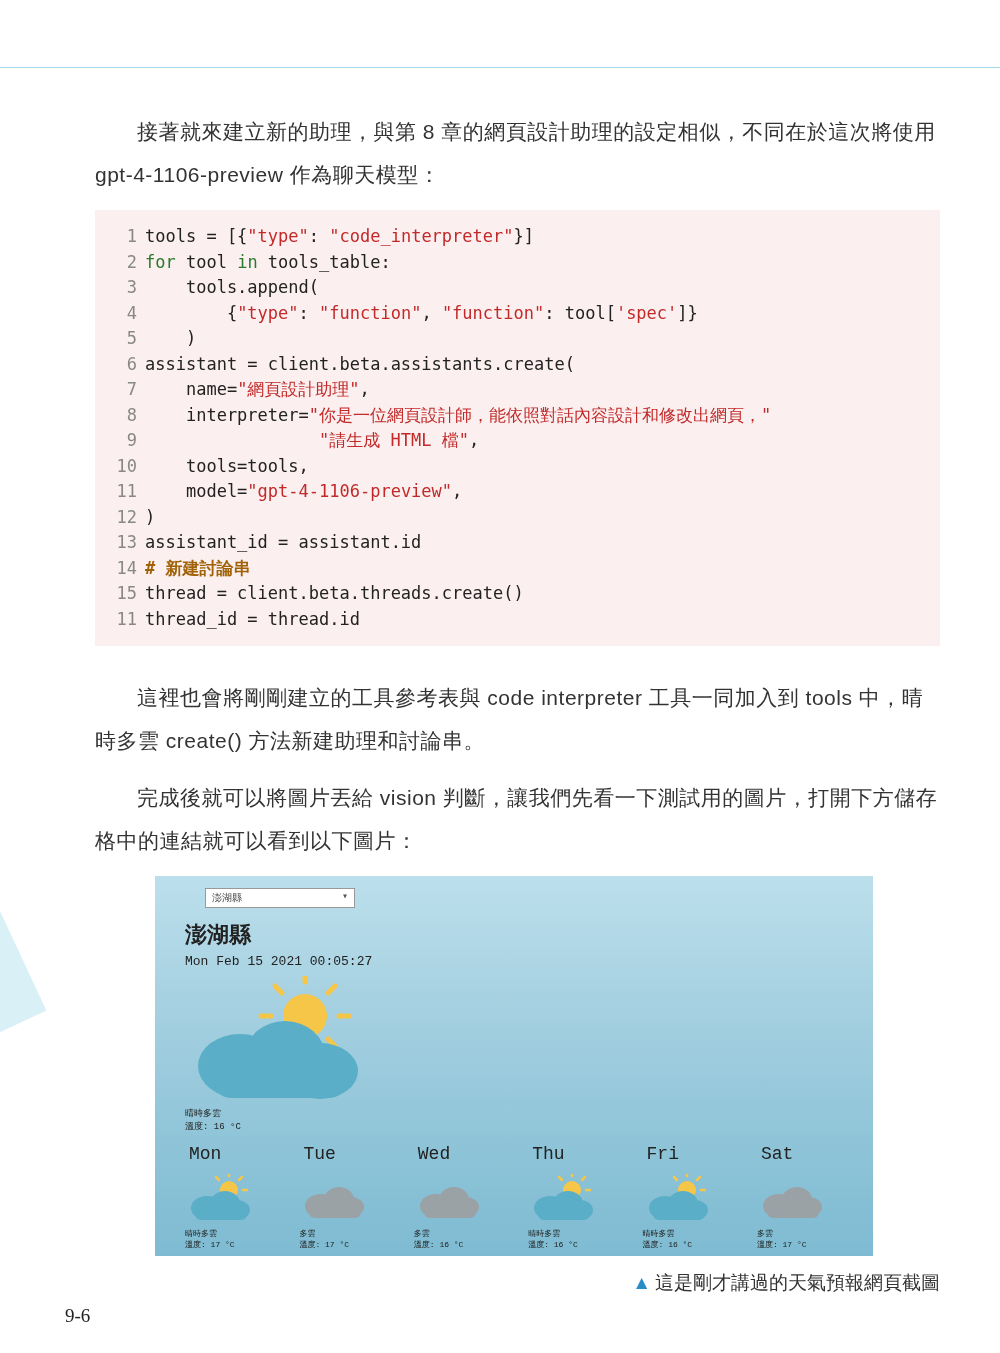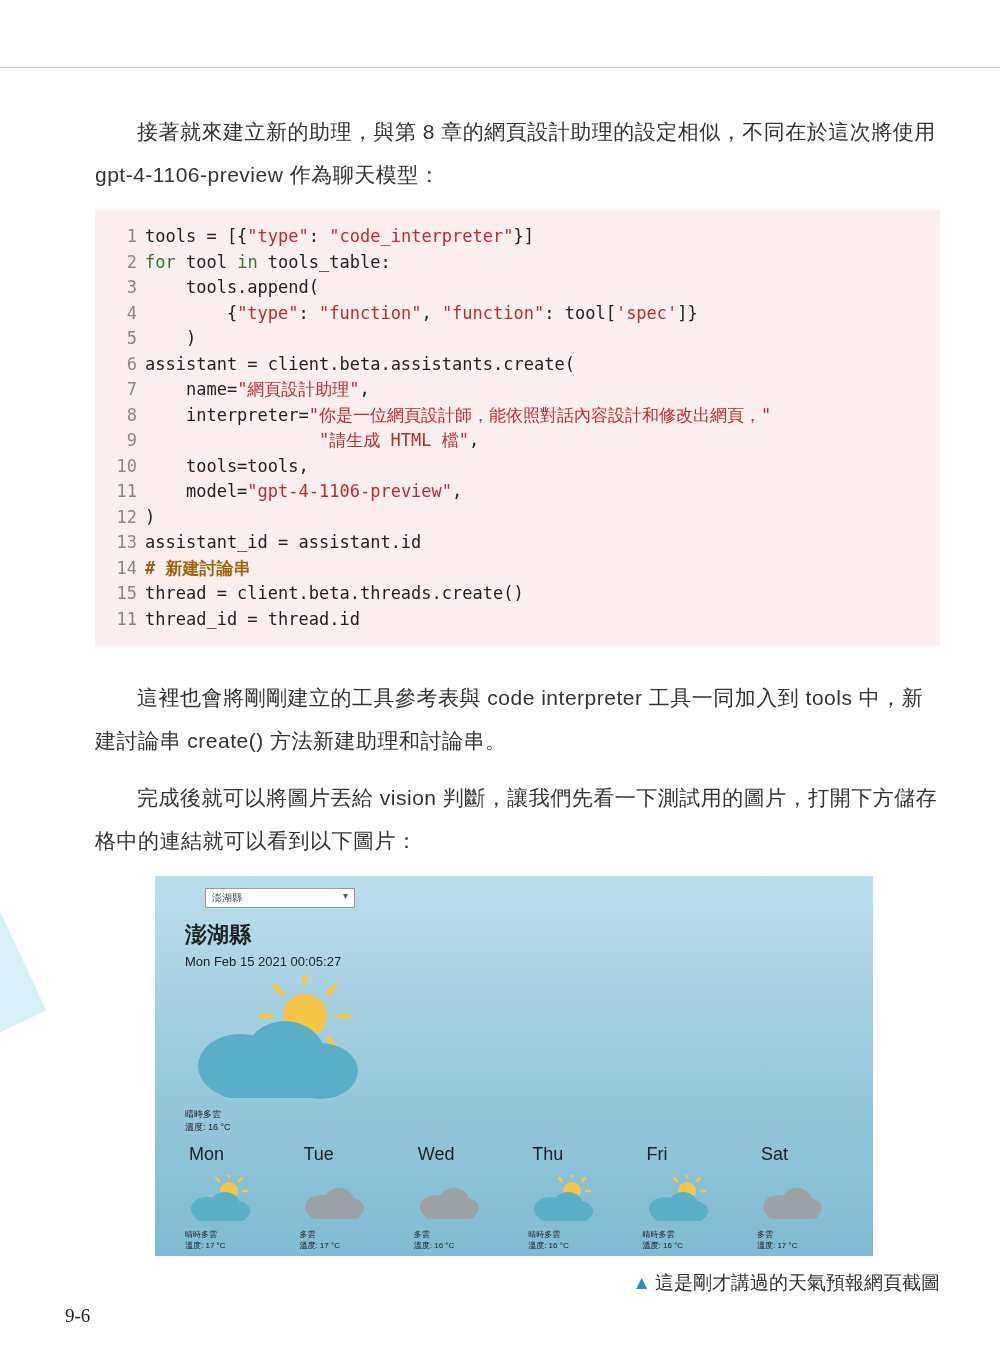--- a/index.html
+++ b/index.html
@@ -60,21 +60,21 @@
   .kw { color: #2a7a2a; }   
   .str { color: #c22a2a; }  
   .cmt { color: #a16207; font-weight: bold; }
   
   .figure {
     margin: 14px 0 8px 60px;
     width: 718px;
     height: 380px;
     background: linear-gradient(#bcdfec 0%, #a8d2e2 30%, #8fc4d8 70%, #7ebbd2 100%);
     position: relative;
-    font-family: Liberation Sans, sans-serif;
+    font-family: Liberation Mono, monospace;
   }
   .dropdown {
     position: absolute;
     left: 50px; top: 12px;
     width: 150px; height: 20px;
     background: #fff;
     border: 1px solid #999;
     font-size: 10px;
     color: #444;
     padding: 2px 6px;
@@ -169,21 +169,21 @@
 <span class="ln">8</span><span>    interpreter=</span><span class="str">"你是一位網頁設計師，能依照對話內容設計和修改出網頁，"</span>
 <span class="ln">9</span><span>                 </span><span class="str">"請生成 HTML 檔"</span><span>,</span>
 <span class="ln">10</span><span>    tools=tools,</span>
 <span class="ln">11</span><span>    model=</span><span class="str">"gpt-4-1106-preview"</span><span>,</span>
 <span class="ln">12</span><span>)</span>
 <span class="ln">13</span><span>assistant_id = assistant.id</span>
 <span class="ln">14</span><span class="cmt"># 新建討論串</span>
 <span class="ln">15</span><span>thread = client.beta.threads.create()</span>
 <span class="ln">11</span><span>thread_id = thread.id</span></div>
 
-  <p class="para">這裡也會將剛剛建立的工具參考表與 code interpreter 工具一同加入到 tools 中，新建討論串 create() 方法新建助理和討論串。</p>
+  <p class="para">這裡也會將剛剛建立的工具參考表與 code interpreter 工具一同加入到 tools 中，晴時多雲 create() 方法新建助理和討論串。</p>
   <p class="para">完成後就可以將圖片丟給 vision 判斷，讓我們先看一下測試用的圖片，打開下方儲存格中的連結就可以看到以下圖片：</p>
 
   <div class="figure">
     <div class="dropdown">澎湖縣</div>
     <div class="city-title">澎湖縣</div>
     <div class="date-line">Mon Feb 15 2021 00:05:27</div>
     <div class="big-cloud">
       <svg viewBox="0 0 190 130" width="190" height="130">
         <g>
           <circle cx="120" cy="40" r="22" fill="#f5c648"></circle>

